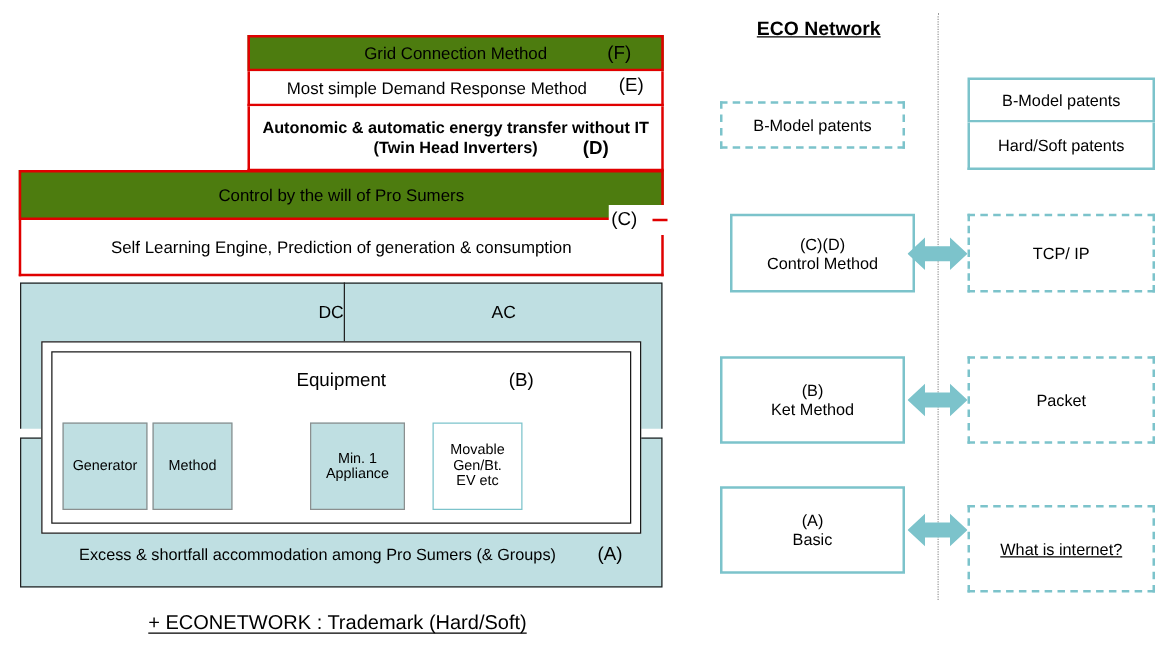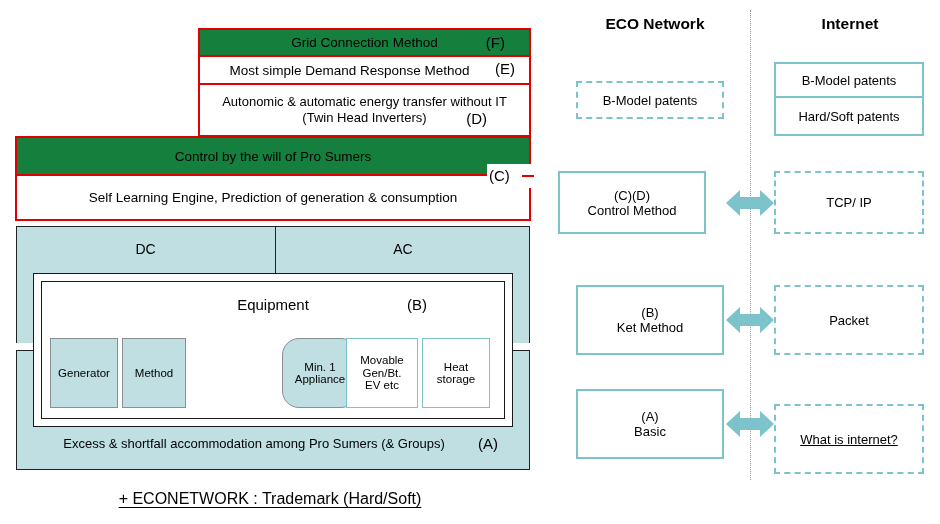--- a/index.html
+++ b/index.html
@@ -2,38 +2,38 @@
 <html><head>
 <meta charset="utf-8">
 <style>
   html,body{margin:0;padding:0;background:#ffffff;}
   body{width:940px;height:524px;position:relative;overflow:hidden;
        font-family:"Liberation Sans","DejaVu Sans",sans-serif;color:#000;}
   .abs{position:absolute;box-sizing:border-box;}
   .ctr{display:flex;align-items:center;justify-content:center;text-align:center;}
 
   
-  .redbox{border:2px solid #e00000;background:#15803d;}
+  .redbox{border:2px solid #e00000;background:#4d7c0f;}
   .redbox-nt{border:2px solid #e00000;border-top:none;background:#ffffff;justify-content:center;}
   .rb-label{position:absolute;font-size:15px;}
 
   .tealpanel{background:#bfdfe2;border:1px solid #222;}
   .teal-divider{position:absolute;width:1px;background:#222;}
 
   .eqOuter{border:1.6px solid #1a1a1a;background:#ffffff;}
   .eqInner{border:1.3px solid #1a1a1a;background:#ffffff;}
 
   .eqbox{border:1.6px solid #8b8f8f;background:#bfdfe2;
          font-size:11.5px;line-height:12.5px;}
   .eqbox.white{border:1.6px solid #7cc3cb;background:#ffffff;}
 
   .trademark{font-size:16px;text-decoration:underline;text-underline-offset:3px;}
 
   
-  .colhead{font-size:15.5px;font-weight:bold;}
+  .colhead{font-size:15.5px;font-weight:bold;text-decoration:underline;}
   .vdivider{position:absolute;border-left:1.4px dotted #9a9a9a;}
 
   .tbox{border:2px solid #7cc3cb;background:#ffffff;font-size:13px;line-height:15px;}
   .tbox-nt{border:2px solid #7cc3cb;border-top:none;background:#ffffff;font-size:13px;}
   .dbox{border:2px dashed #7cc3cb;background:#ffffff;font-size:13px;line-height:15px;}
 
   .arrow{position:absolute;}
   .two-line{white-space:pre-line;}
 </style>
 </head>
@@ -44,41 +44,41 @@
   <div class="abs redbox ctr" style="left:198px;top:28px;width:333px;height:29px;">
     <span style="font-size:13.5px;">Grid Connection Method</span>
     <span class="rb-label" style="right:24px;top:4px;">(F)</span>
   </div>
 
   <div class="abs redbox-nt ctr" style="left:198px;top:57px;width:333px;height:28px;">
     <span style="font-size:13.5px;margin-right:30px;">Most simple Demand Response Method</span>
     <span class="rb-label" style="right:14px;top:3px;">(E)</span>
   </div>
 
-  <div class="abs redbox-nt ctr two-line" style="left:198px;top:85px;width:333px;height:52px;">
+  <div class="abs redbox-nt ctr two-line" style="left:198px;top:85px;width:333px;height:52px;font-weight:bold;">
     <span style="font-size:13px;line-height:16px;">Autonomic &amp; automatic energy transfer without IT
 (Twin Head Inverters)</span>
     <span class="rb-label" style="right:42px;top:25px;">(D)</span>
   </div>
 
   <div class="abs redbox ctr" style="left:15px;top:136px;width:516px;height:40px;">
     <span style="font-size:13.5px;">Control by the will of Pro Sumers</span>
   </div>
 
   <div class="abs redbox-nt ctr" style="left:15px;top:176px;width:516px;height:45px;">
     <span style="font-size:13.5px;">Self Learning Engine, Prediction of generation &amp; consumption</span>
   </div>
 
   <div class="abs" style="left:487px;top:164px;width:50px;height:24px;background:#ffffff;"></div>
   <div class="abs" style="left:522px;top:175px;width:12px;height:2px;background:#e00000;"></div>
   <div class="abs" style="left:489px;top:164px;font-size:15px;line-height:24px;">(C)</div>
 
   <div class="abs tealpanel" style="left:16px;top:226px;width:514px;height:119px;"></div>
   <div class="abs teal-divider" style="left:275px;top:226px;height:57px;"></div>
-  <div class="abs ctr" style="left:16px;top:234px;width:259px;height:30px;">
+  <div class="abs ctr" style="left:16px;top:234px;width:259px;height:30px;justify-content:flex-end;">
     <span style="font-size:14px;">DC</span>
   </div>
   <div class="abs ctr" style="left:276px;top:234px;width:254px;height:30px;">
     <span style="font-size:14px;">AC</span>
   </div>
 
   <div class="abs" style="left:15px;top:343px;width:19px;height:8px;background:#ffffff;"></div>
   <div class="abs" style="left:512px;top:343px;width:19px;height:8px;background:#ffffff;"></div>
 
   <div class="abs tealpanel" style="left:16px;top:350px;width:514px;height:120px;"></div>
@@ -90,66 +90,59 @@
     <span style="font-size:15px;">Equipment</span>
     <span style="font-size:15px;position:absolute;right:78px;">(B)</span>
   </div>
 
   <div class="abs eqbox ctr two-line" style="left:50px;top:338px;width:68px;height:70px;">
     <span>Generator</span>
   </div>
   <div class="abs eqbox ctr two-line" style="left:122px;top:338px;width:64px;height:70px;">
     <span>Method</span>
   </div>
-  <div class="abs eqbox ctr two-line" style="left:282px;top:338px;width:76px;height:70px;border-radius:17px;">
+  <div class="abs eqbox ctr two-line" style="left:248px;top:338px;width:76px;height:70px;">
     <span>Min. 1
 Appliance</span>
   </div>
   <div class="abs eqbox white ctr two-line" style="left:346px;top:338px;width:72px;height:70px;">
     <span>Movable
 Gen/Bt.
 EV etc</span>
-  </div>
-  <div class="abs eqbox white ctr two-line" style="left:422px;top:338px;width:68px;height:70px;">
-    <span>Heat
-storage</span>
   </div>
 
   <div class="abs ctr" style="left:16px;top:431px;width:514px;height:24px;">
     <span style="font-size:13px;margin-right:38px;">Excess &amp; shortfall accommodation among Pro Sumers (&amp; Groups)</span>
     <span style="font-size:15px;position:absolute;right:32px;">(A)</span>
   </div>
 
   <div class="abs ctr" style="left:0;top:487px;width:540px;height:24px;">
     <span class="trademark">+ ECONETWORK : Trademark (Hard/Soft)</span>
   </div>
 </div>
 
 <div class="abs" style="left:540px;top:0;width:400px;height:524px;">
 
   <div class="abs ctr" style="left:20px;top:12px;width:190px;height:24px;">
     <span class="colhead">ECO Network</span>
   </div>
-  <div class="abs ctr" style="left:225px;top:12px;width:170px;height:24px;">
-    <span class="colhead">Internet</span>
-  </div>
 
   <div class="vdivider" style="left:210px;top:10px;height:470px;"></div>
 
   <div class="abs dbox ctr" style="left:36px;top:81px;width:148px;height:38px;">
     <span>B-Model patents</span>
   </div>
   <div class="abs tbox ctr" style="left:234px;top:62px;width:150px;height:36px;">
     <span>B-Model patents</span>
   </div>
   <div class="abs tbox-nt ctr" style="left:234px;top:98px;width:150px;height:38px;">
     <span>Hard/Soft patents</span>
   </div>
 
-  <div class="abs tbox ctr two-line" style="left:18px;top:171px;width:148px;height:63px;">
+  <div class="abs tbox ctr two-line" style="left:44px;top:171px;width:148px;height:63px;">
     <span>(C)(D)
 Control Method</span>
   </div>
   <div class="abs dbox ctr" style="left:234px;top:171px;width:150px;height:63px;">
     <span>TCP/ IP</span>
   </div>
   <svg class="arrow" style="left:186px;top:188px;" width="48" height="30" viewBox="0 0 48 30">
     <polygon points="0,15 14,2 14,9 34,9 34,2 48,15 34,28 34,21 14,21 14,28" fill="#7cc3cb"></polygon>
   </svg>
 

